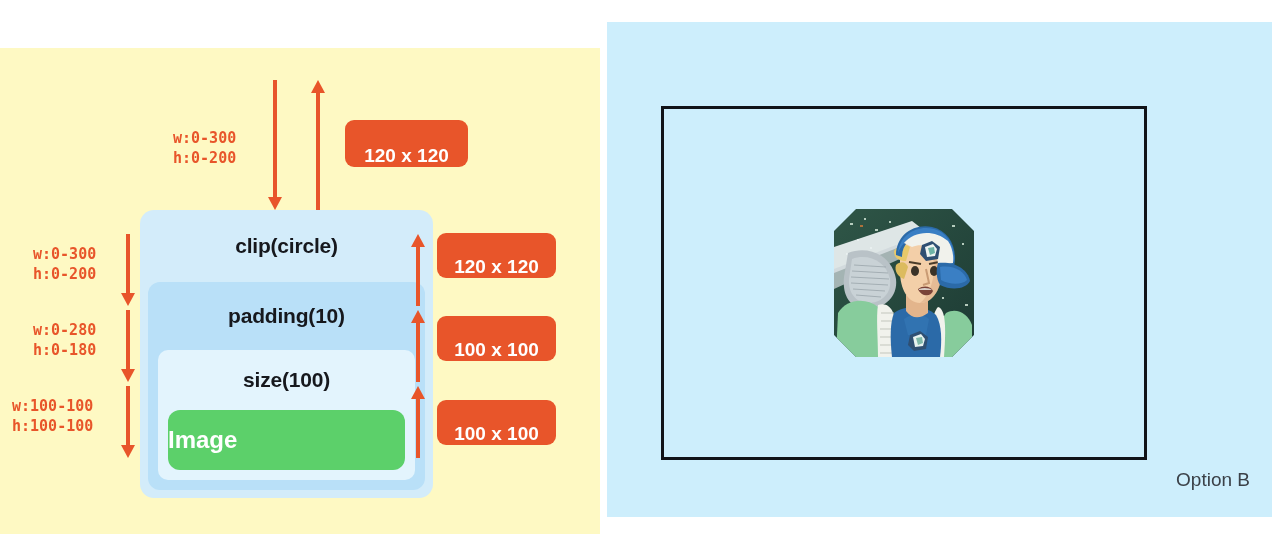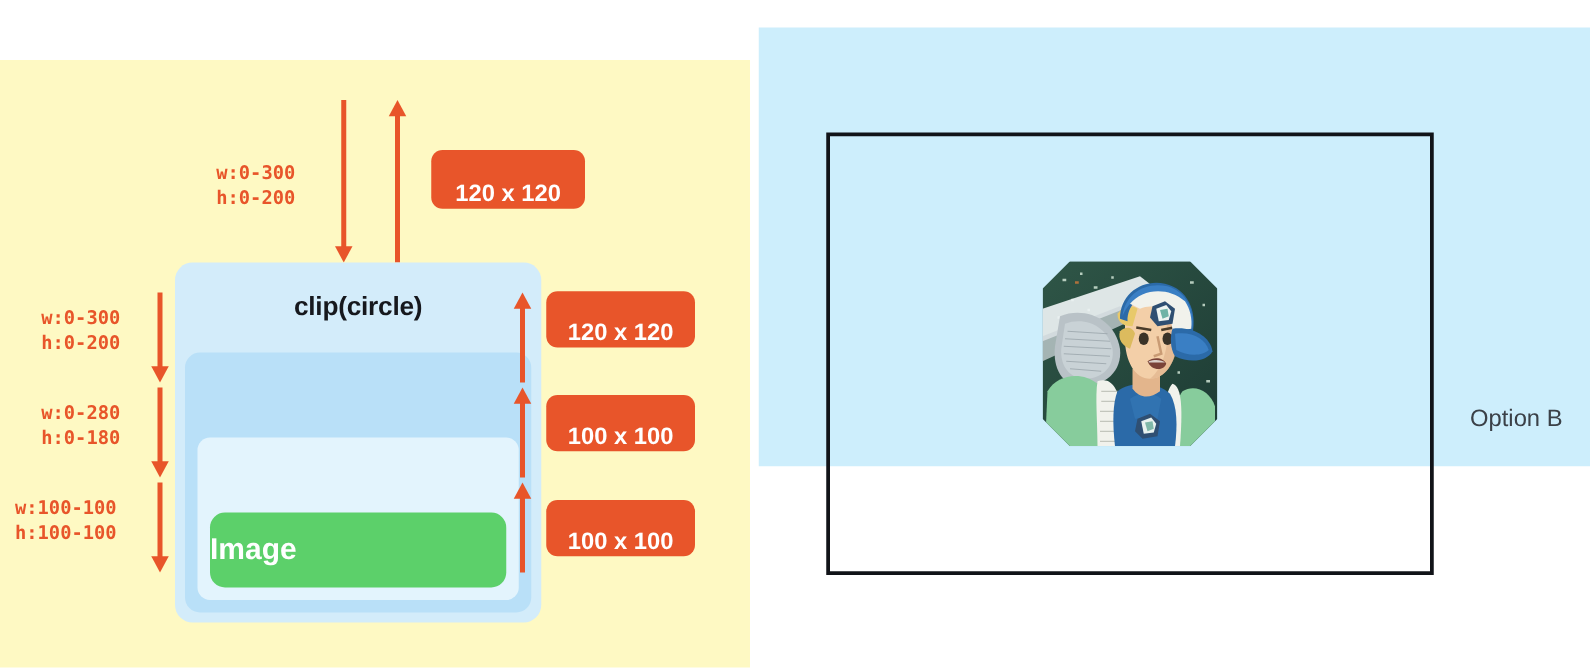--- a/index.html
+++ b/index.html
@@ -144,21 +144,21 @@
     justify-content: center;
     box-sizing: border-box;
   }
 
   
   #right-panel {
     position: absolute;
     left: 607px;
     top: 22px;
     width: 665px;
-    height: 351px;
+    height: 495px;
     background: #cdeefc;
   }
   #framed-box {
     position: absolute;
     left: 54px;
     top: 84px;
     width: 486px;
     height: 354px;
     border: 3px solid #111318;
     box-sizing: border-box;
@@ -229,22 +229,24 @@
   <div class="dim-text" style="left:33px; top:272px;"><span>w:0-280</span>
 <span>h:0-180</span></div>
 
   <div class="dim-text" style="left:12px; top:348px;"><span>w:100-100</span>
 <span>h:100-100</span></div>
 
   <div class="layer-clip">
     <div class="layer-label lbl-clip">clip(circle)</div>
 
     <div class="layer-padding">
+      <div class="layer-label lbl-pad">padding(10)</div>
 
       <div class="layer-size">
+        <div class="layer-label lbl-size">size(100)</div>
 
         <div class="layer-image">
           <span class="lbl-image">Image</span>
         </div>
       </div>
     </div>
   </div>
 
   <div class="arrow up" style="left:411px; top:186px; height:72px;">
     <div class="shaft"></div>

